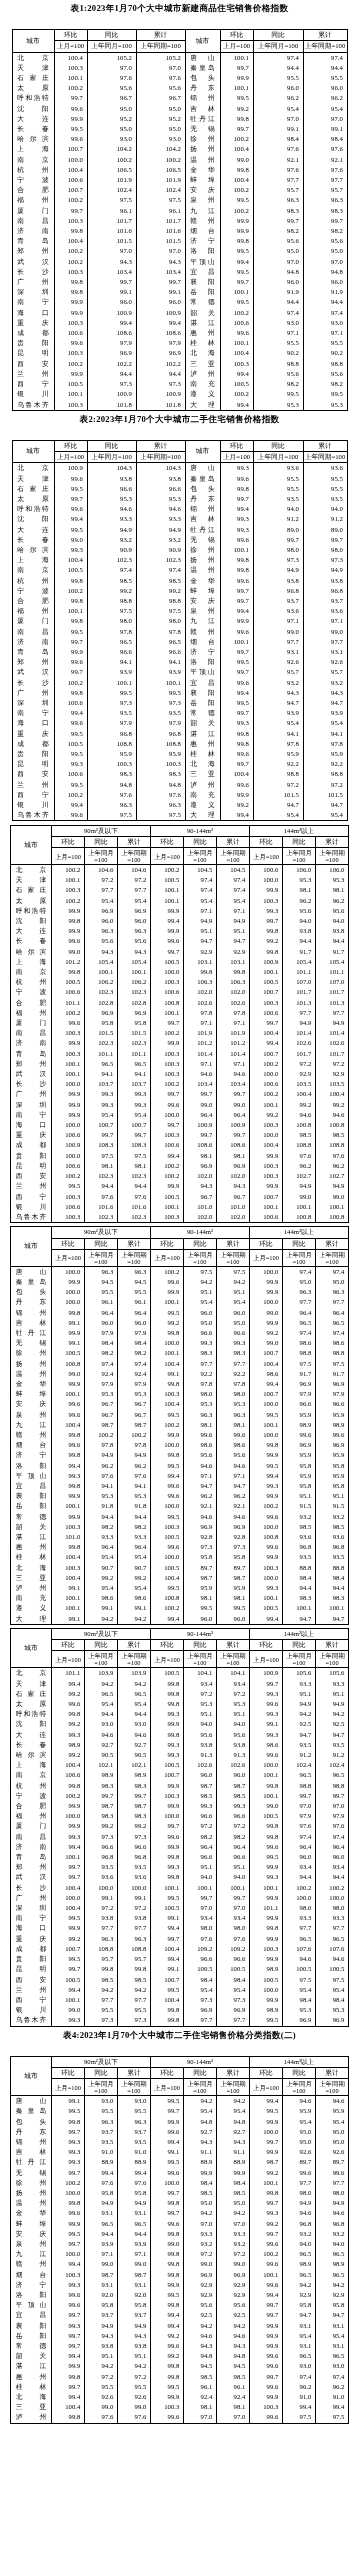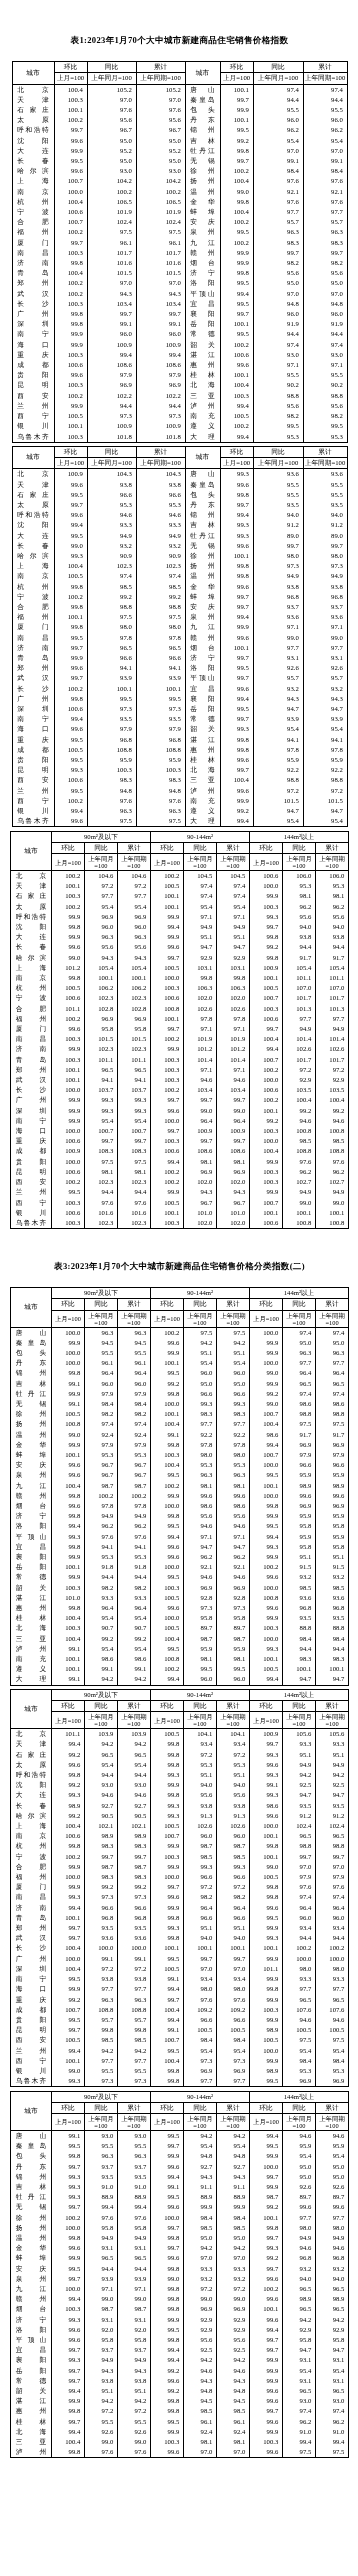--- a/index.html
+++ b/index.html
@@ -7,21 +7,21 @@
     width:359px;
     color:#000;
     font-family:"Liberation Serif","DejaVu Serif",serif;
   }
   .page{padding:3.2px 0 5.3px 0;}
   .tbl-section{margin:0 0 3.2px 0;}
   .tbl-title{
     font-size:8.6px;
     font-weight:bold;
     text-align:center;
-    margin:32px 0 14px 0;
+    margin:0 0 14px 0;
     letter-spacing:0.3px;
   }
   table.stat-table{
     width:334px;
     margin:0 auto;
     border-collapse:collapse;
     table-layout:fixed;
     border-top:1.6px solid #000;
     border-bottom:1.6px solid #000;
     font-size:6.7px;
@@ -452,20 +452,21 @@
             <td class="city">大理</td>
             <td class="num">99.4</td>
             <td class="num">95.3</td>
             <td class="num">95.3</td>
           </tr>
         </tbody>
       </table>
   </section>
 
   <section class="tbl-section">
+    <h2 class="tbl-title">表2:2023年1月70个大中城市二手住宅销售价格指数</h2>
     <table class="stat-table">
         <colgroup>
           <col style="width: 42px;">
           <col style="width: 33px;">
           <col style="width: 49px;">
           <col style="width: 49px;">
           <col style="width: 35px;">
           <col style="width: 33px;">
           <col style="width: 50px;">
           <col style="width: 44px;">
@@ -1314,21 +1315,20 @@
             <td class="num">102.0</td>
             <td class="num">100.6</td>
             <td class="num">100.8</td>
             <td class="num">100.8</td>
           </tr>
         </tbody>
       </table>
   </section>
 
   <section class="tbl-section">
-    <h2 class="tbl-title">表3:2023年1月70个大中城市新建商品住宅销售价格分类指数(二)</h2>
     <table class="stat-table">
         <colgroup>
           <col style="width: 41px;">
           <col style="width: 33px;">
           <col style="width: 33px;">
           <col style="width: 33px;">
           <col style="width: 33px;">
           <col style="width: 33px;">
           <col style="width: 33px;">
           <col style="width: 33px;">
@@ -2265,20 +2265,21 @@
             <td class="num">97.7</td>
             <td class="num">99.5</td>
             <td class="num">96.9</td>
             <td class="num">96.9</td>
           </tr>
         </tbody>
       </table>
   </section>
 
   <section class="tbl-section">
+    <h2 class="tbl-title">表4:2023年1月70个大中城市二手住宅销售价格分类指数(二)</h2>
     <table class="stat-table">
         <colgroup>
           <col style="width: 41px;">
           <col style="width: 33px;">
           <col style="width: 33px;">
           <col style="width: 33px;">
           <col style="width: 33px;">
           <col style="width: 33px;">
           <col style="width: 33px;">
           <col style="width: 33px;">

